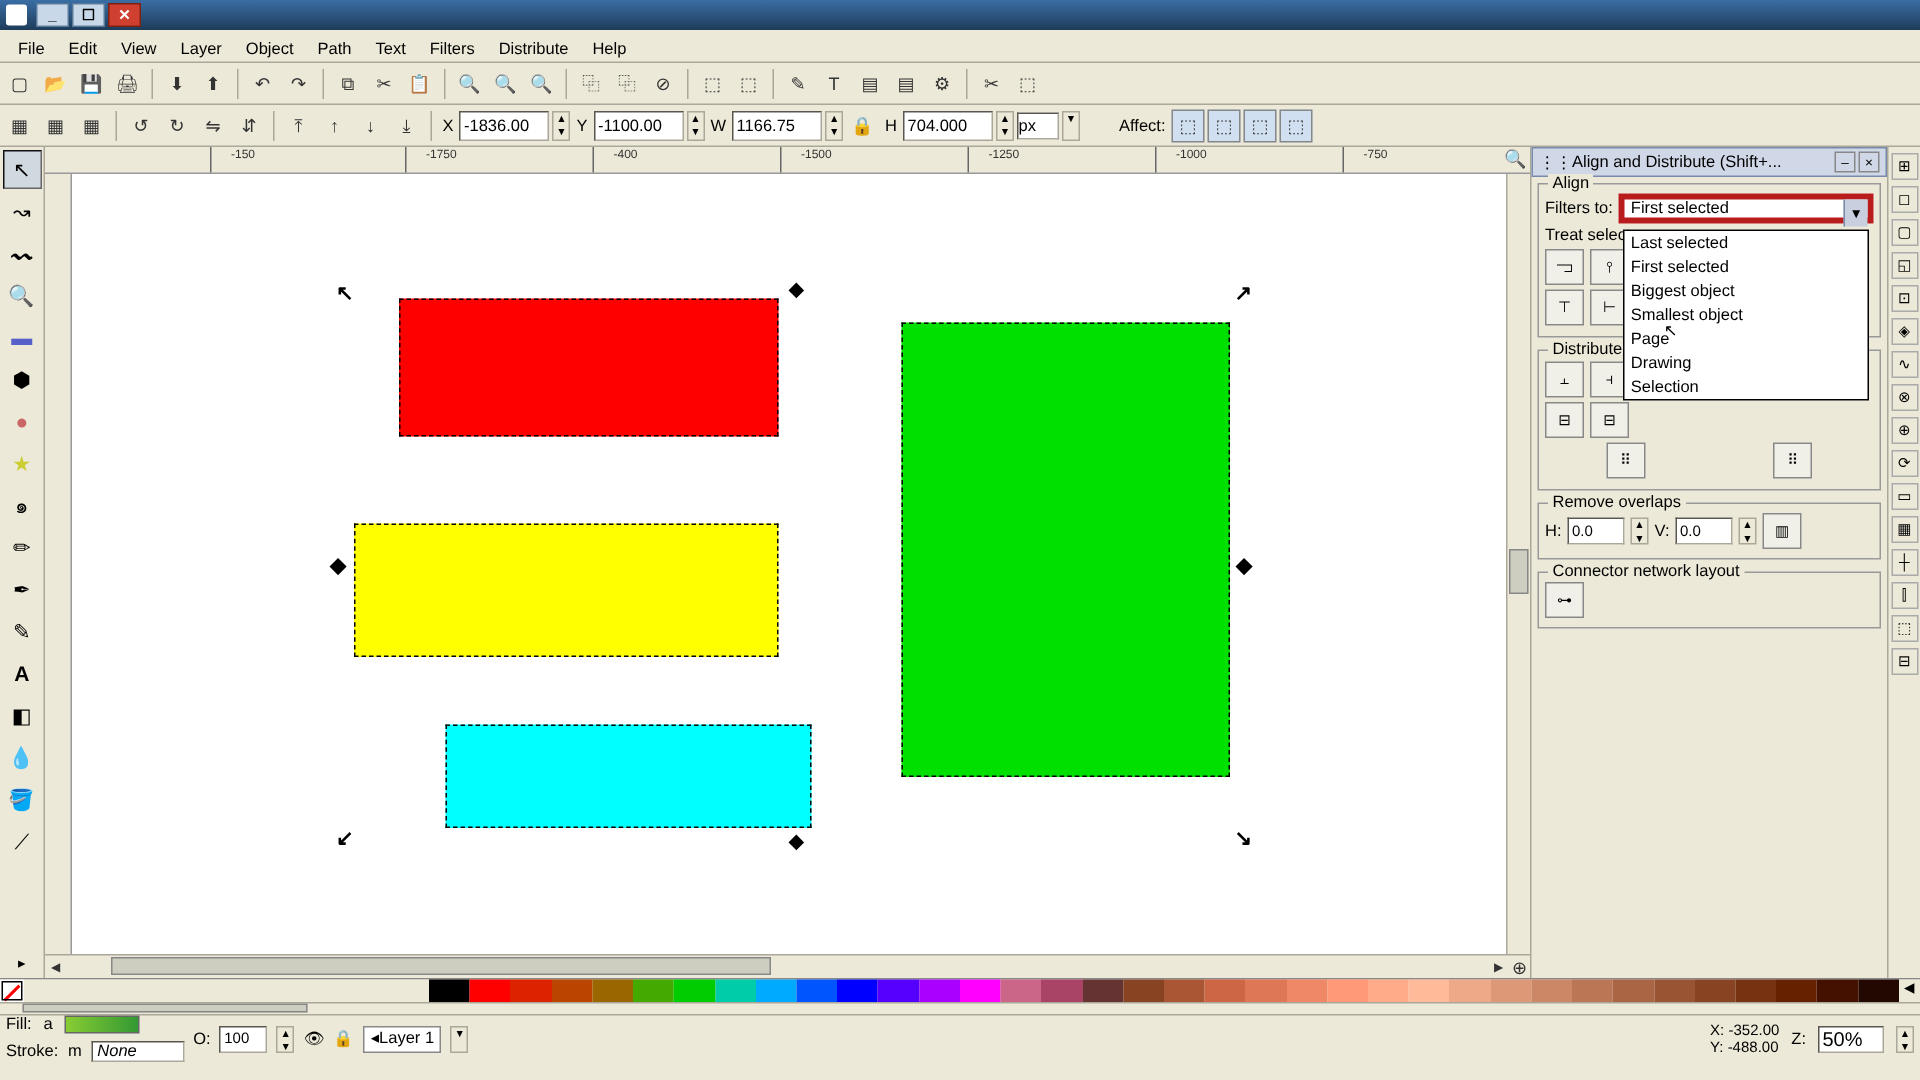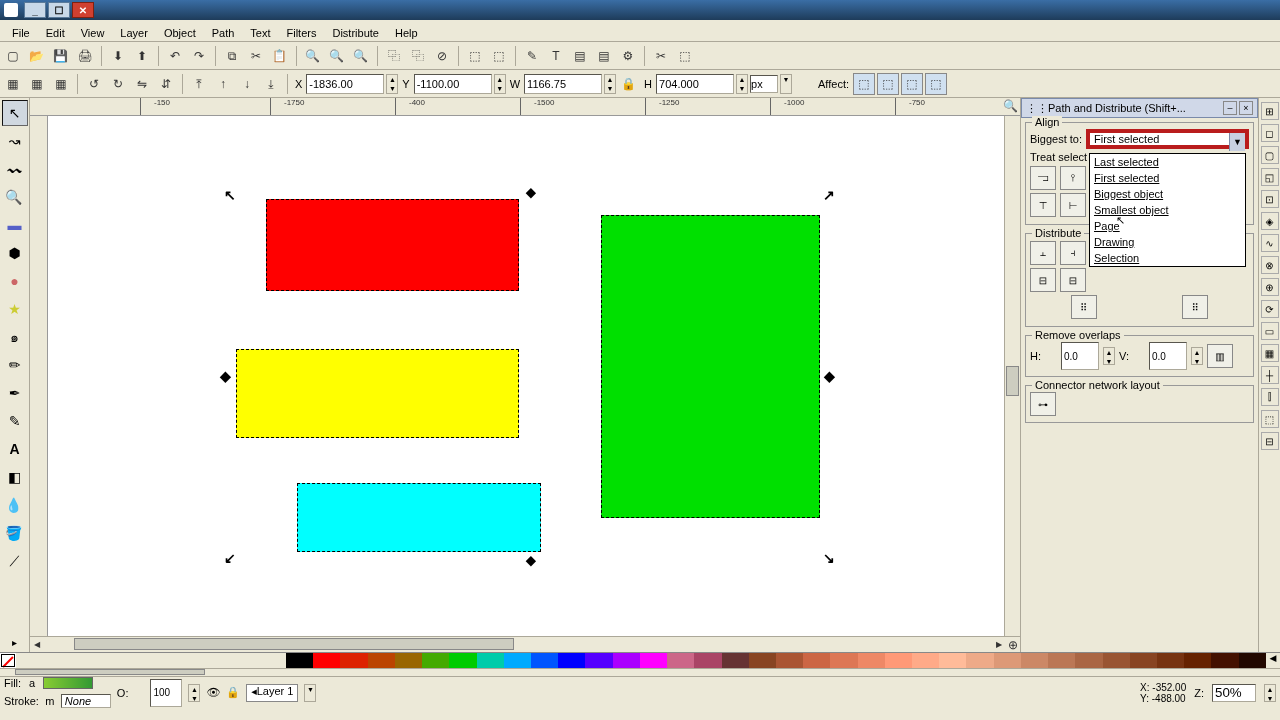--- a/index.html
+++ b/index.html
@@ -10,21 +10,21 @@
 .titlebar .winbtn { width: 22px; height: 16px; margin-left: 2px; display: flex; align-items: center; justify-content: center; font-size: 10px; font-weight: bold; }
 .winbtn.min, .winbtn.max { background: #c8d8e8; color: #000; border: 1px solid #5a7a9a; }
 .winbtn.close { background: #d04030; color: #fff; border: 1px solid #802010; }
 .menubar { height: 22px; background: #ece9d8; border-bottom: 1px solid #aca899; display: flex; align-items: flex-end; padding: 0 4px; }
 .menubar span { padding: 2px 8px; }
 .toolbar1, .toolbar2 { height: 28px; background: #ece9d8; border-bottom: 1px solid #aca899; display: flex; align-items: center; padding: 0 2px; gap: 2px; }
 .tbtn { width: 22px; height: 22px; border: 1px solid transparent; display: flex; align-items: center; justify-content: center; font-size: 12px; color: #333; }
 .tbtn.active { border: 1px solid #888; background: #d0e0f0; }
 .sep { width: 1px; height: 20px; background: #aca899; margin: 0 3px; }
 .toolbar2 label { margin: 0 2px; font-size: 11px; }
-.numinput { width: 78px; height: 20px; border: 1px inset #aca899; background: #fff; padding: 0 2px; font-size: 11px; }
+.numinput { width: 60px; height: 20px; border: 1px inset #aca899; background: #fff; padding: 0 2px; font-size: 11px; }
 .spinner { width: 12px; height: 20px; border: 1px solid #aca899; background: #ece9d8; font-size: 7px; line-height: 9px; text-align: center; }
 .unit { width: 28px; height: 18px; border: 1px inset #aca899; background: #fff; font-size: 11px; }
 .main { display: flex; height: 554px; }
 .toolbox { width: 30px; background: #ece9d8; border-right: 1px solid #aca899; display: flex; flex-direction: column; align-items: center; padding-top: 2px; gap: 2px; position:relative;}
 .tool { width: 26px; height: 26px; display: flex; align-items: center; justify-content: center; font-size: 14px; border: 1px solid transparent; }
 .tool.active { border: 1px inset #666; background: #d0d8e0; }
 .tool.square{color:#5560c8;}
 .expand{position:absolute;bottom:4px;font-size:10px;}
 .canvas-area { flex: 1; display: flex; flex-direction: column; background: #fff; position: relative; }
 .hruler { height: 18px; background: #ece9d8; border-bottom: 1px solid #999; position: relative; font-size: 8px; color: #333; overflow: hidden; }
@@ -41,37 +41,37 @@
 .hscroll .thumb2 { position: absolute; left: 30px; width: 440px; height: 12px; top: 0; background: #cdcdc0; border: 1px solid #888; }
 .sidepanel { width: 238px; background: #ece9d8; border-left: 1px solid #aca899; display: flex; flex-direction: column; }
 .panelhdr { height: 20px; background: #d0d8e8; border: 1px solid #7a8aaa; display: flex; align-items: center; padding: 0 4px; font-size: 11px; }
 .panelhdr .ttl { flex: 1; }
 .panelhdr .pbtn { width: 14px; height: 14px; border: 1px solid #888; margin-left: 2px; font-size: 9px; text-align: center; line-height: 12px; }
 .grp { border: 1px solid #999; margin: 4px; padding: 4px; position: relative; background: #ece9d8; }
 .grp .glbl { position: absolute; top: -7px; left: 6px; background: #ece9d8; padding: 0 3px; font-size: 11px; }
 .row { display: flex; align-items: center; gap: 4px; margin: 2px 0; font-size: 11px; }
 .dropdown { flex: 1; height: 20px; border: 4px solid #b91c1c; background: #fff; display: flex; align-items: center; padding: 0 4px; position: relative; }
 .dropdown .ddbtn { position: absolute; right: 0; top: 0; width: 16px; height: 18px; background: #c8d0e0; border-left: 1px solid #7a8aaa; text-align: center; font-size: 9px; line-height: 18px; }
-.ddlist { position: absolute; top: 20px; left: -1px; right: -1px; background: #fff; border: 1px solid #000; z-index: 100; text-decoration: underline; }
+.ddlist { position: absolute; top: 20px; left: -1px; right: -1px; background: #fff; border: 1px solid #000; z-index: 100; }
 .ddlist div { padding: 2px 4px; font-size: 11px; }
 .alignicons { display: flex; gap: 4px; margin: 3px 0; flex-wrap: wrap; }
 .aicon { width: 26px; height: 24px; border: 1px solid #888; background: #f0f0e8; font-size: 10px; display:flex; align-items:center; justify-content:center;}
-.sminput { width: 38px; height: 28px; border: 1px inset #aca899; background: #fff; font-size: 10px; padding: 0 2px; margin-left: 16px; }
+.sminput { width: 38px; height: 18px; border: 1px inset #aca899; background: #fff; font-size: 10px; padding: 0 2px; }
 .snapcol { width: 22px; background: #ece9d8; border-left: 1px solid #aca899; display: flex; flex-direction: column; align-items: center; gap: 4px; padding-top: 4px; }
 .snapbtn { width: 18px; height: 18px; border: 1px solid #aaa; font-size: 10px; display:flex;align-items:center;justify-content:center;}
 .palette { height: 16px; display: flex; border-top: 1px solid #888; }
 .palette .noc { width: 16px; background: #fff; position:relative; }
 .palette .noc::after{content:"";position:absolute;inset:1px;border:1px solid #000;}
 .palette .noc::before{content:"";position:absolute;left:1px;right:1px;top:50%;border-top:2px solid red;transform:rotate(-45deg);}
 .swatch { flex: 1; height: 16px; }
 .miniscroll{height:8px;background:#ece9d8;border-top:1px solid #aca899;position:relative;}
 .miniscroll .mth{position:absolute;left:15px;width:190px;height:6px;top:0;background:#cdcdc0;border:1px solid #888;}
 .statusbar { height: 32px; background: #ece9d8; border-top: 1px solid #aca899; display: flex; align-items: center; padding: 0 4px; gap: 6px; font-size: 11px; }
 .fillbox{width:50px;height:12px;background:linear-gradient(90deg,#88cc33,#339933);border:1px solid #666;}
-.stbox{width:50px;height:14px;border:1px inset #aca899;background:#fff;font-style:italic;padding:0 3px;}
+.stbox{width:62px;height:14px;border:1px inset #aca899;background:#fff;font-style:italic;padding:0 3px;}
 .layersel{height:18px;border:1px solid #888;background:#fff;padding:0 4px;}
 .statright{margin-left:auto;display:flex;align-items:center;gap:8px;}
 .zoom{width:44px;height:18px;border:1px inset #aca899;background:#fff;padding:0 2px;}
 .cursor { position: absolute; pointer-events: none; font-size: 16px; }
 </style>
 </head>
 <body>
 
 <div class="titlebar">
   <div class="icon"></div>
@@ -230,28 +230,28 @@
           <div class="thumb2"></div>
         </div>
       <div class="tbtn" style="width:14px;height:14px;font-size:8px">▶</div>
       <div class="tbtn" style="width:14px;height:14px">⊕</div>
     </div>
   </div>
 
   <div class="sidepanel">
     <div class="panelhdr">
       <span>⋮⋮</span>
-      <span class="ttl">Path and Distribute (Shift+...</span>
+      <span class="ttl">Align and Distribute (Shift+...</span>
       <span class="pbtn">–</span>
       <span class="pbtn">×</span>
     </div>
     <div class="grp">
       <div class="glbl">Align</div>
       <div class="row">
-        <span>Biggest to:</span>
+        <span>Filters to:</span>
         <div class="dropdown">
           <span>First selected</span>
           <div class="ddbtn">▼</div>
           <div class="ddlist">
             <div>Last selected</div>
             <div>First selected</div>
             <div>Biggest object</div>
             <div>Smallest object</div>
             <div>Page</div>
             <div>Drawing</div>

